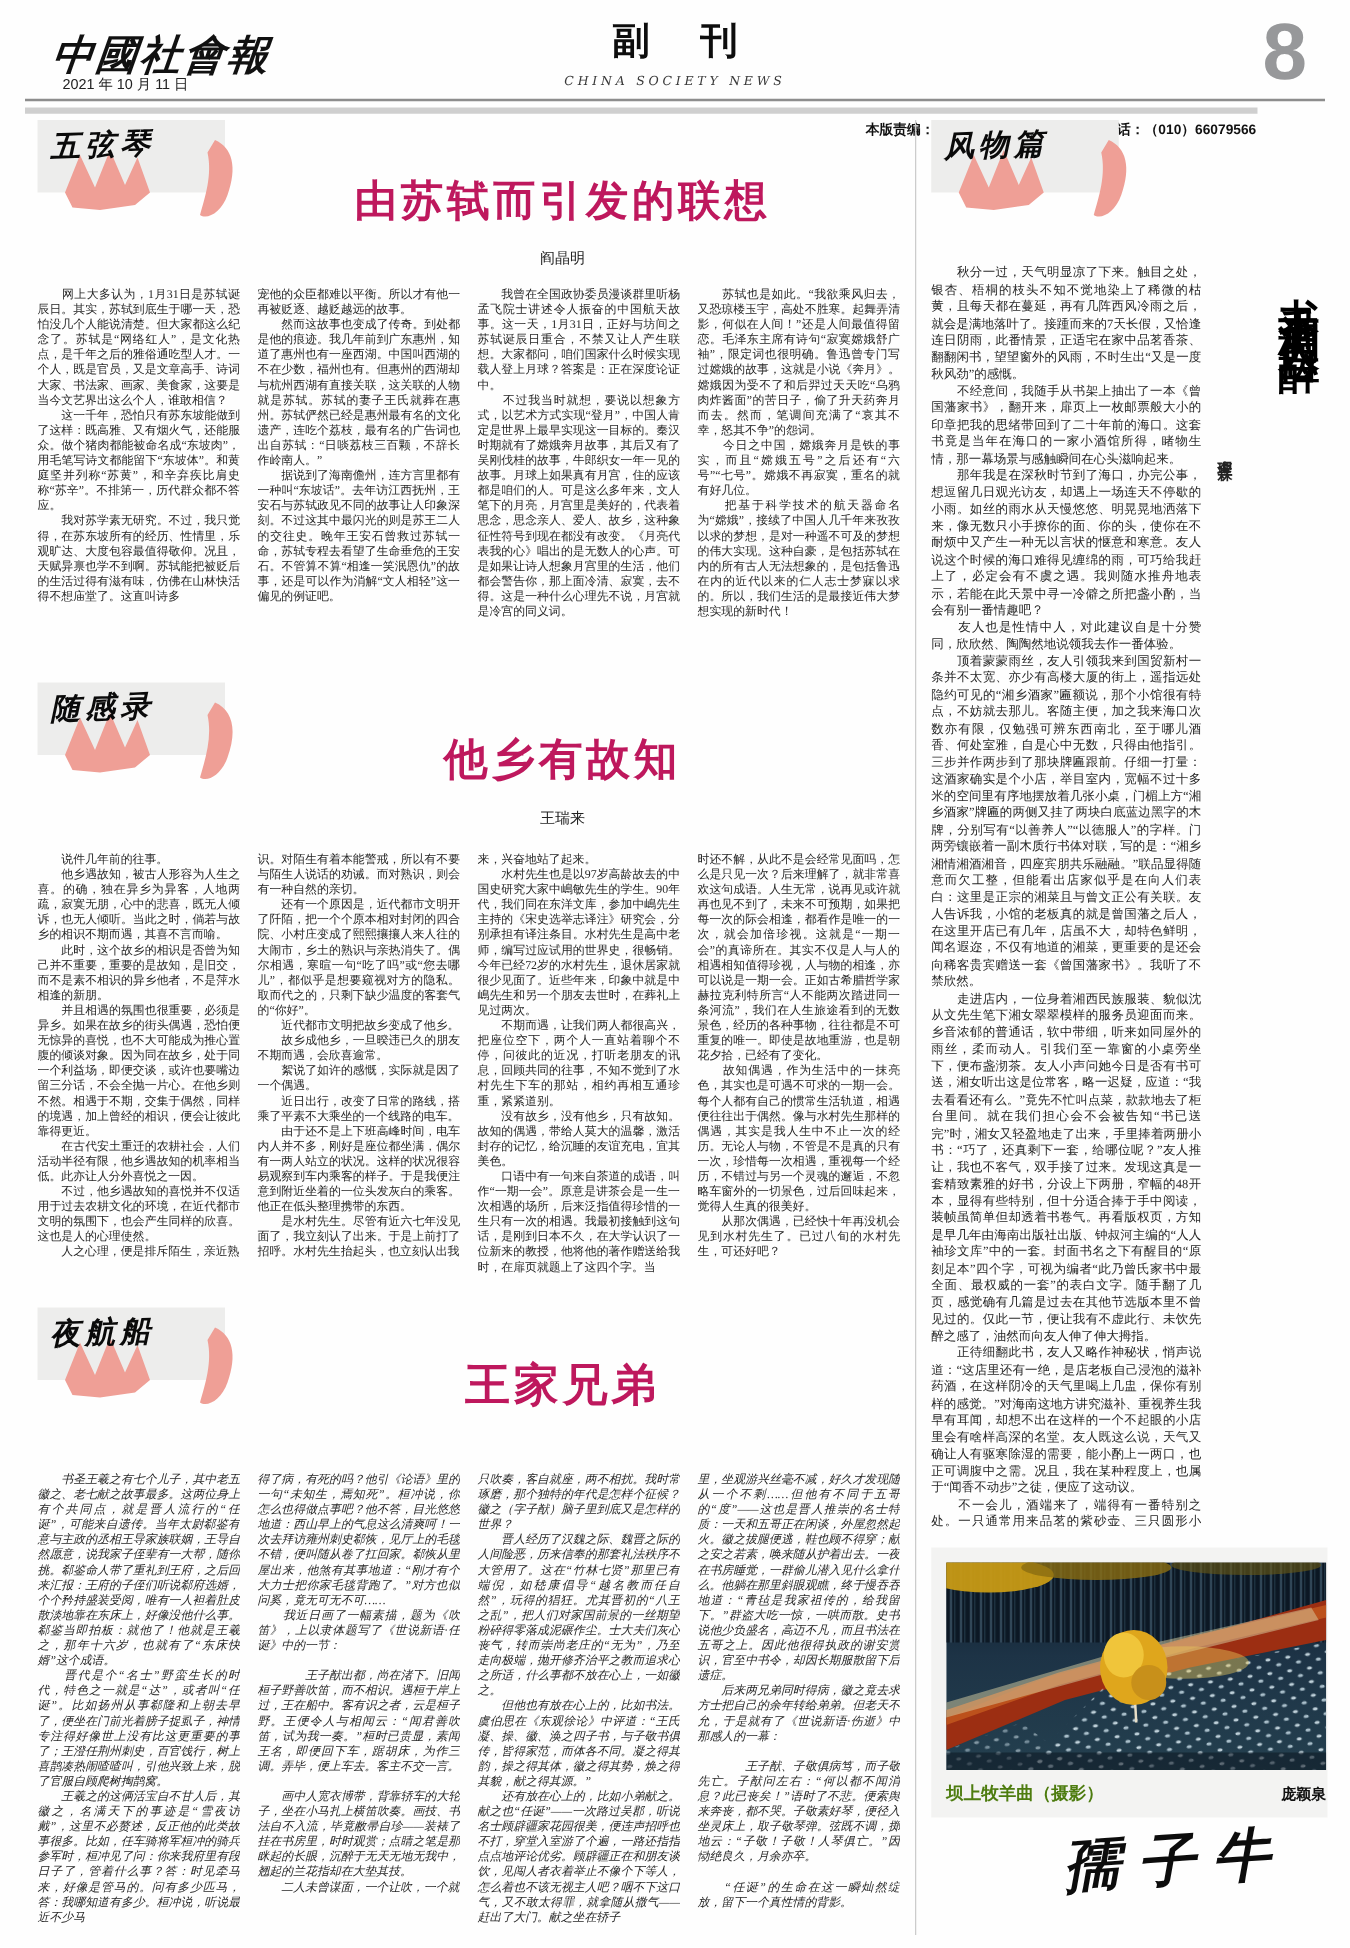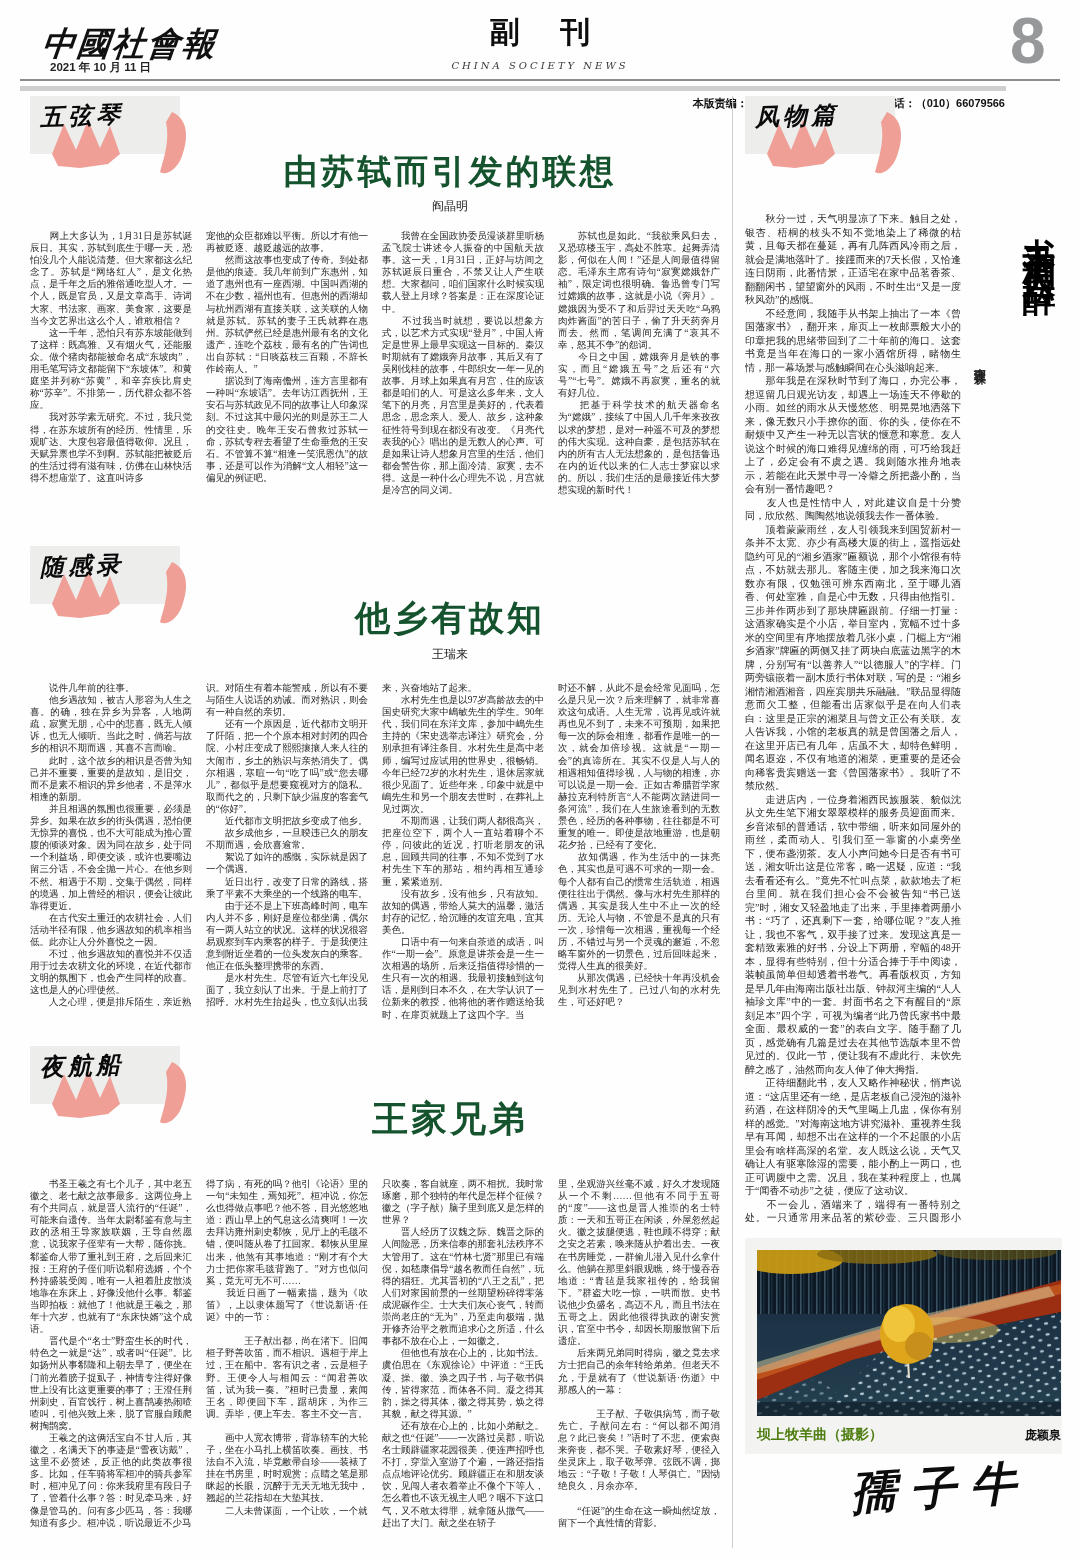--- a/index.html
+++ b/index.html
@@ -1,35 +1,35 @@
 <!DOCTYPE html>
 <html><head>
 <meta charset="utf-8">
 <style>
   html,body{margin:0;padding:0;}
   body{width:1080px;height:1558px;background:#ffffff;font-family:"Liberation Serif",serif;color:#1c1c1c;}
   .page{position:relative;width:1080px;height:1558px;background:#fefefe;overflow:hidden;}
 
   
   .logo{position:absolute;left:42px;top:22px;font-family:"DejaVu Serif",serif;font-weight:bold;font-style:italic;font-size:33px;letter-spacing:2px;transform:skewX(-6deg);color:#111;}
-  .date{position:absolute;left:50px;top:60px;font-family:"Liberation Sans",sans-serif;font-size:11.5px;font-weight:bold;color:#222;}
+  .date{position:absolute;left:50px;top:60px;font-family:"Liberation Sans",sans-serif;font-size:11.5px;font-weight:normal;color:#222;}
   .center-title{position:absolute;left:380px;top:12px;width:320px;text-align:center;font-family:"Liberation Sans",sans-serif;font-weight:bold;font-size:30px;letter-spacing:16px;text-indent:16px;color:#0d0d0d;}
   .center-sub{position:absolute;left:380px;top:60px;width:320px;text-align:center;font-family:"DejaVu Serif",serif;font-style:italic;font-weight:normal;font-size:10px;letter-spacing:3px;color:#3a3a3a;}
   .editor-line{position:absolute;left:690px;top:54px;width:315px;text-align:right;font-family:"Liberation Sans",sans-serif;font-size:11px;font-weight:bold;color:#111;margin-top:42px;}
   .page-num{position:absolute;left:1010px;top:4px;font-family:"Liberation Sans",sans-serif;font-weight:bold;font-size:64px;color:#97989a;}
   .rule-dark{position:absolute;left:20px;top:79px;width:1040px;height:2px;background:#8d8d8d;}
   .rule-light{position:absolute;left:20px;top:86px;width:986px;height:5px;background:#cfcfcf;}
 
   
   .marker{position:absolute;width:150px;height:58px;background:#ededec;}
   .marker .mk-text{position:absolute;left:10px;top:4px;font-family:"DejaVu Serif",serif;font-weight:bold;font-style:italic;font-size:24px;letter-spacing:4px;color:#0a0a0a;transform:rotate(-2deg);z-index:2;}
   .marker svg{position:absolute;left:14px;top:16px;width:180px;height:70px;overflow:visible;z-index:1;}
 
   
-  .headline{position:absolute;text-align:center;font-family:Liberation Serif, serif;font-weight:bold;color:#14532d;letter-spacing:3px;margin-top:11px;}
+  .headline{position:absolute;text-align:center;font-family:Liberation Serif, serif;font-weight:bold;color:#be185d;letter-spacing:3px;}
   .byline{position:absolute;text-align:center;font-size:12px;color:#222;}
 
   
   .cols{position:absolute;display:flex;gap:14px;}
   .col{flex:1 1 0;font-size:9.5px;line-height:12.1px;text-align:justify;white-space:pre-line;overflow:hidden;color:#262626;}
 
   
   .v-divider{position:absolute;left:732px;top:96px;width:1px;height:1452px;background:#cccccc;}
   .right-wrap{position:absolute;left:745px;top:212px;width:316px;}
   .title-block{float:right;width:92px;height:276px;position:relative;margin-left:8px;}
@@ -118,21 +118,21 @@
   </div>
 
   <div class="marker" style="left:30px;top:1046px;">
     <span class="mk-text">夜航船</span>
     <svg viewBox="0 0 180 70">
       <polygon points="8,42 20,12 32,38 44,8 56,36 66,14 76,42 64,52 36,56 14,54" fill="#ef9f96"></polygon>
       <path d="M128,0 C142,6 146,22 138,44 C133,58 122,64 116,60 C120,46 126,28 122,10 Z" fill="#ef9f96"></path>
     </svg>
   </div>
   <div class="headline" style="left:180px;top:1084px;width:540px;font-size:36px;">王家兄弟</div>
-  <div class="cols" style="left:30px;top:1178px;width:690px;height:372px;">
+  <div class="cols" style="left:30px;top:1178px;width:690px;height:372px;font-style:italic;">
     <div class="col">　　书圣王羲之有七个儿子，其中老五徽之、老七献之故事最多。这两位身上有个共同点，就是晋人流行的“任诞”，可能来自遗传。当年太尉郗鉴有意与主政的丞相王导家族联姻，王导自然愿意，说我家子侄辈有一大帮，随你挑。郗鉴命人带了重礼到王府，之后回来汇报：王府的子侄们听说郗府选婿，个个矜持盛装受阅，唯有一人袒着肚皮散淡地靠在东床上，好像没他什么事。郗鉴当即拍板：就他了！他就是王羲之，那年十六岁，也就有了“东床快婿”这个成语。
 　　晋代是个“名士”野蛮生长的时代，特色之一就是“达”，或者叫“任诞”。比如扬州从事郗隆和上朝去早了，便坐在门前光着膀子捉虱子，神情专注得好像世上没有比这更重要的事了；王澄任荆州刺史，百官饯行，树上喜鹊凑热闹喳喳叫，引他兴致上来，脱了官服自顾爬树掏鹊窝。
 　　王羲之的这俩活宝自不甘人后，其徽之，名满天下的事迹是“雪夜访戴”，这里不必赘述，反正他的此类故事很多。比如，任车骑将军桓冲的骑兵参军时，桓冲见了问：你来我府里有段日子了，管着什么事？答：时见牵马来，好像是管马的。问有多少匹马，答：我哪知道有多少。桓冲说，听说最近不少马</div>
     <div class="col">得了病，有死的吗？他引《论语》里的一句“未知生，焉知死”。桓冲说，你怎么也得做点事吧？他不答，目光悠悠地道：西山早上的气息这么清爽呵！一次去拜访雍州刺史郗恢，见厅上的毛毯不错，便叫随从卷了扛回家。郗恢从里屋出来，他煞有其事地道：“刚才有个大力士把你家毛毯背跑了。”对方也似问奚，竟无可无不可……
 　　我近日画了一幅素描，题为《吹笛》，上以隶体题写了《世说新语·任诞》中的一节：
 
 　　　　王子猷出都，尚在渚下。旧闻桓子野善吹笛，而不相识。遇桓于岸上过，王在船中。客有识之者，云是桓子野。王便令人与相闻云：“闻君善吹笛，试为我一奏。”桓时已贵显，素闻王名，即便回下车，踞胡床，为作三调。弄毕，便上车去。客主不交一言。
 
 　　画中人宽衣博带，背靠轿车的大轮子，坐在小马扎上横笛吹奏。画技、书法自不入流，毕竟敝帚自珍——装裱了挂在书房里，时时观赏；点睛之笔是那眯起的长眼，沉醉于无天无地无我中，翘起的兰花指却在大垫其技。
 　　二人未曾谋面，一个让吹，一个就</div>

